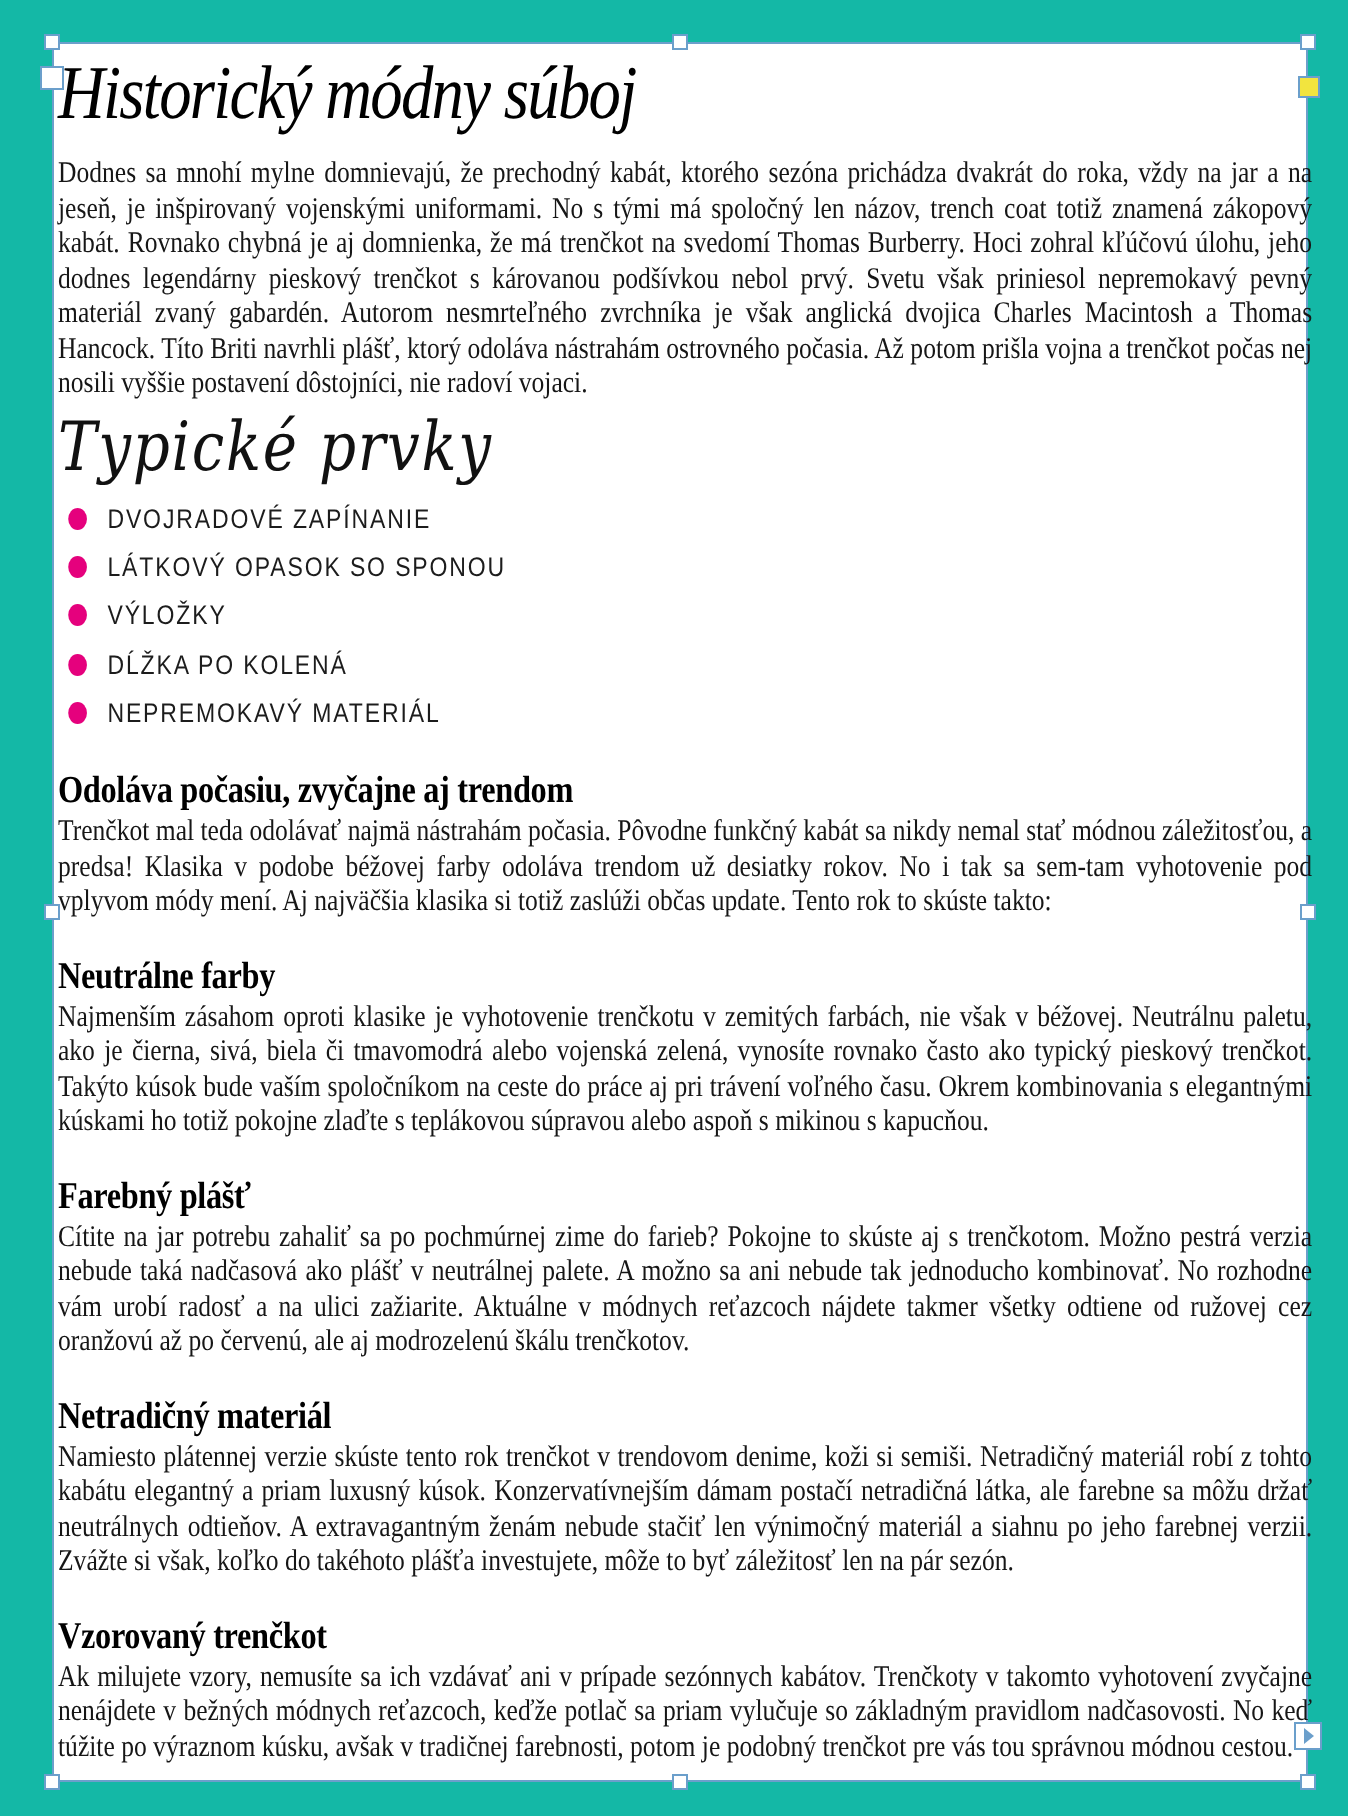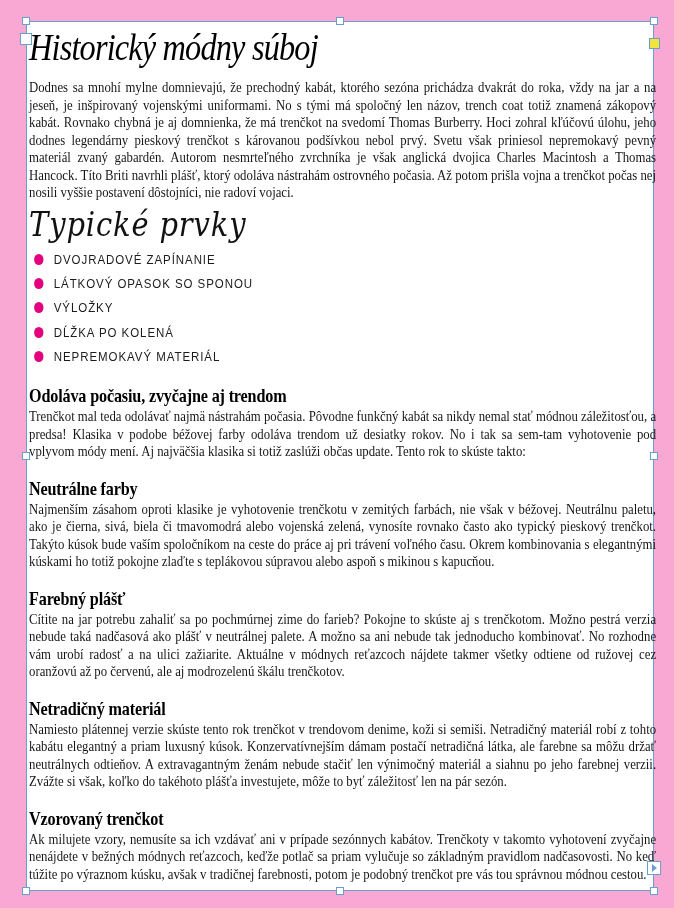--- a/index.html
+++ b/index.html
@@ -3,21 +3,21 @@
 <meta charset="utf-8">
 <style>
   :root{
     --sel:#6b9fcb;
     --accent:#e5017d;
     --widget:#f2e43e;
     --ink:#161616;
   }
   html,body{margin:0;padding:0;}
   body{width:674px;height:908px;background:#ffffff;font-family:"Liberation Serif",serif;}
-  .canvas{position:relative;width:674px;height:908px;background:#f9a8d4;overflow:hidden;}
+  .canvas{position:relative;width:674px;height:908px;background:#14b8a6;overflow:hidden;}
 
   
   .frame{position:absolute;left:26px;top:21px;width:628px;height:870px;
          border:1px solid var(--sel);box-sizing:border-box;background:#fff;}
   .content{position:absolute;left:2px;top:3px;width:736px;
            transform:scaleX(0.852);transform-origin:0 0;color:var(--ink);}
 
   
   .title{font:italic 38px/45px "Liberation Serif",serif;letter-spacing:-1px;
          margin:0;color:#000;white-space:nowrap;}

